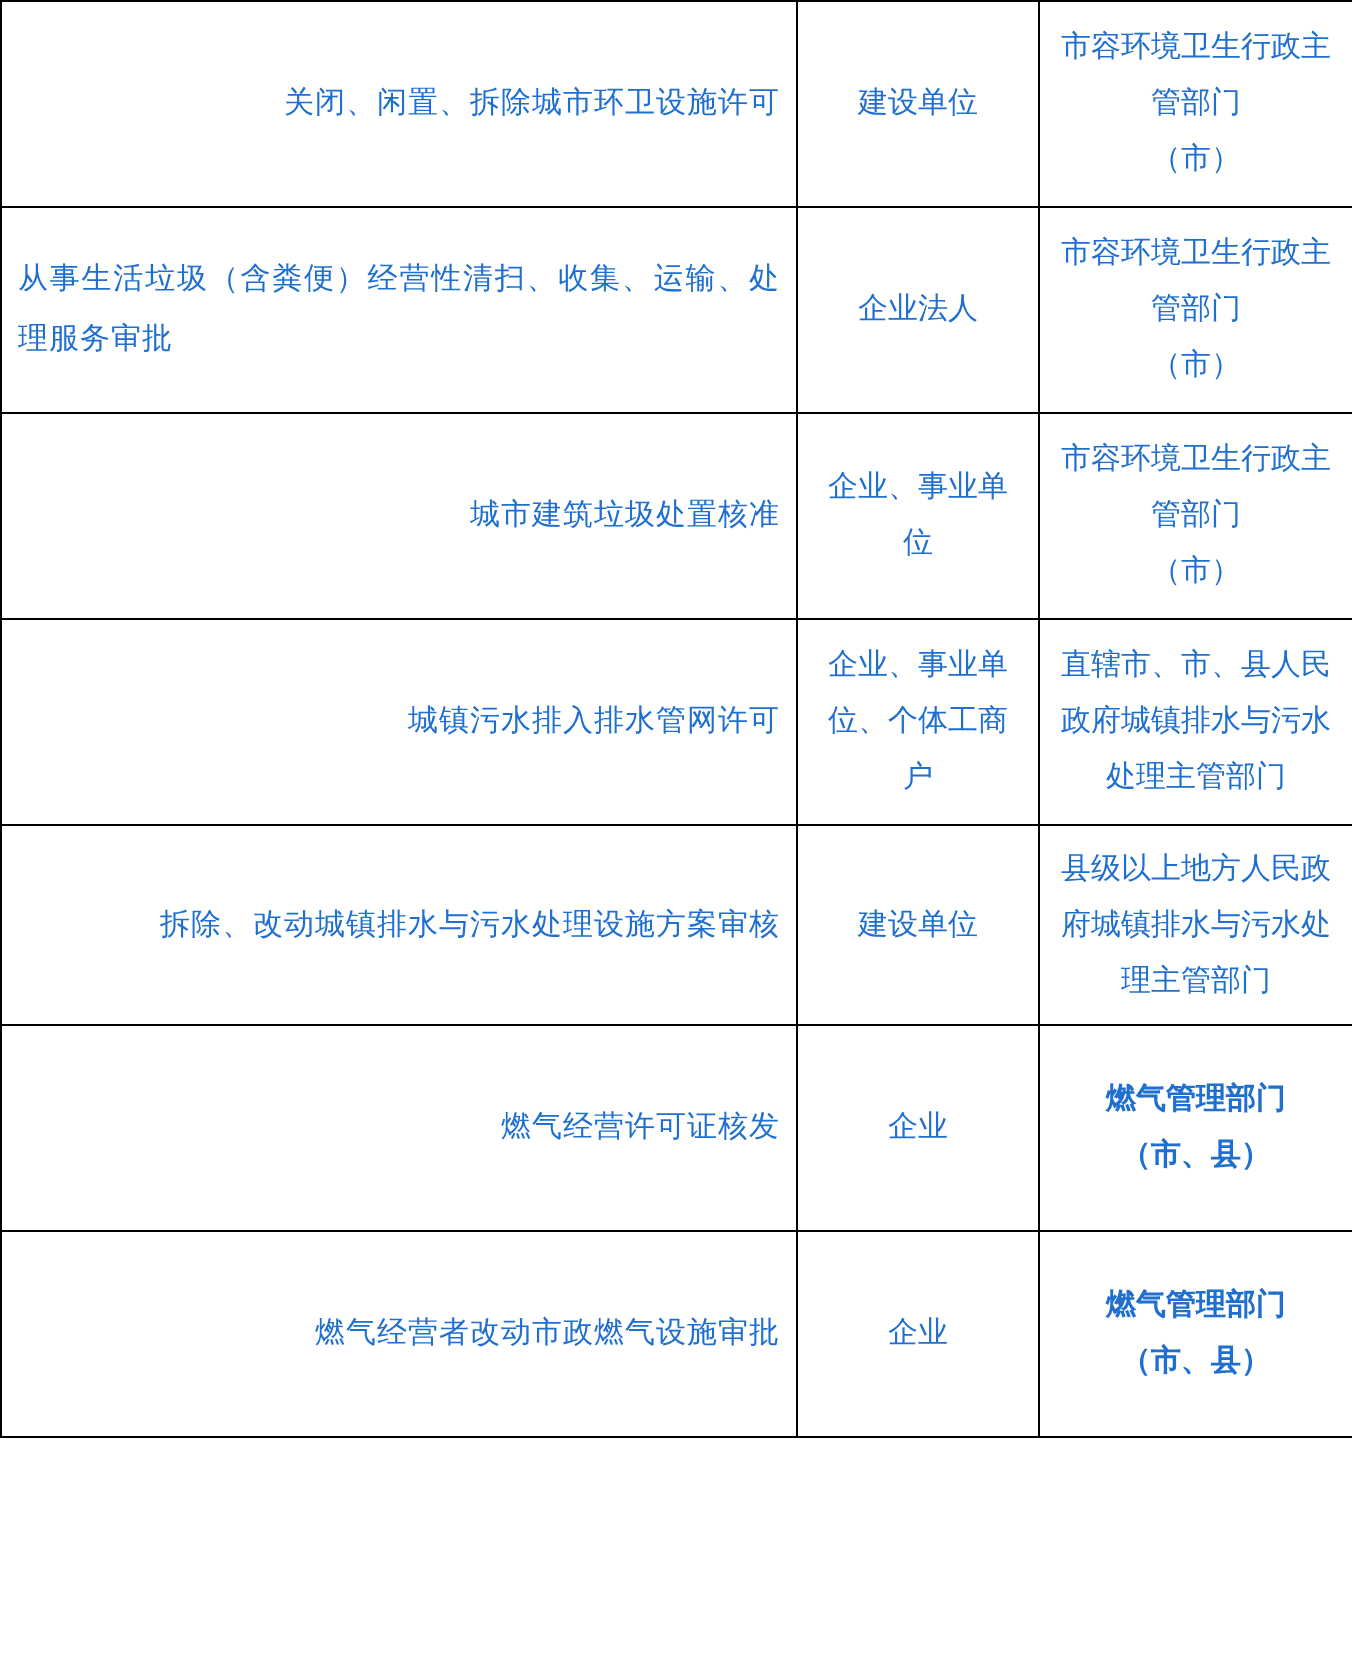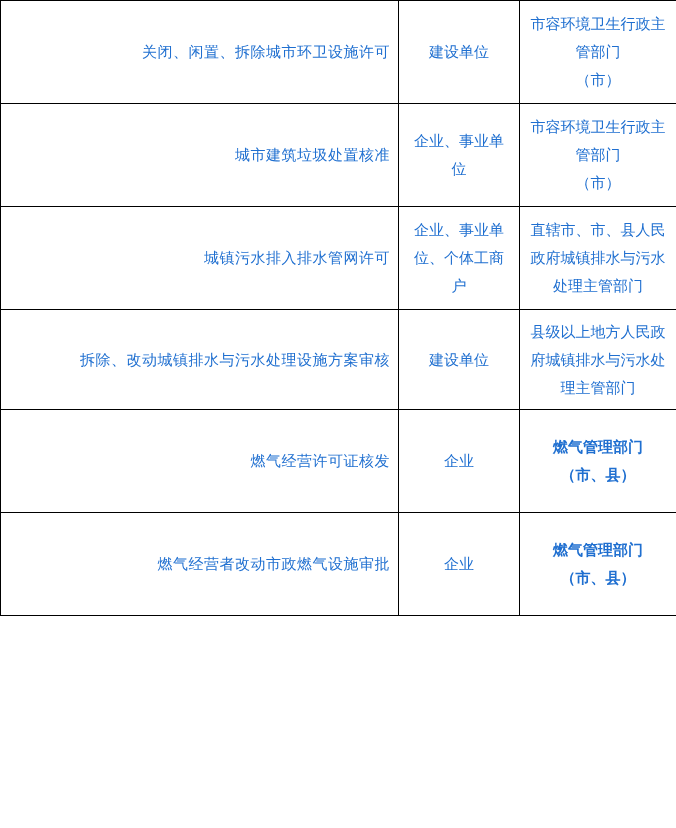--- a/index.html
+++ b/index.html
@@ -77,20 +77,29 @@
         <tr style="height: 103px;">
           <td class="col-item">关闭、闲置、拆除城市环卫设施许可</td>
           <td class="col-subject">建设单位</td>
           <td class="col-authority">
             <span class="line">市容环境卫生行政主</span>
             <span class="line">管部门</span>
             <span class="line">（市）</span>
           </td>
         </tr>
         <tr style="height: 103px;">
+          <td class="col-item justify">从事生活垃圾（含粪便）经营性清扫、收集、运输、处理服务审批</td>
+          <td class="col-subject">企业法人</td>
+          <td class="col-authority">
+            <span class="line">市容环境卫生行政主</span>
+            <span class="line">管部门</span>
+            <span class="line">（市）</span>
+          </td>
+        </tr>
+        <tr style="height: 103px;">
           <td class="col-item">城市建筑垃圾处置核准</td>
           <td class="col-subject">企业、事业单位</td>
           <td class="col-authority">
             <span class="line">市容环境卫生行政主</span>
             <span class="line">管部门</span>
             <span class="line">（市）</span>
           </td>
         </tr>
         <tr style="height: 103px;">
           <td class="col-item">城镇污水排入排水管网许可</td>

